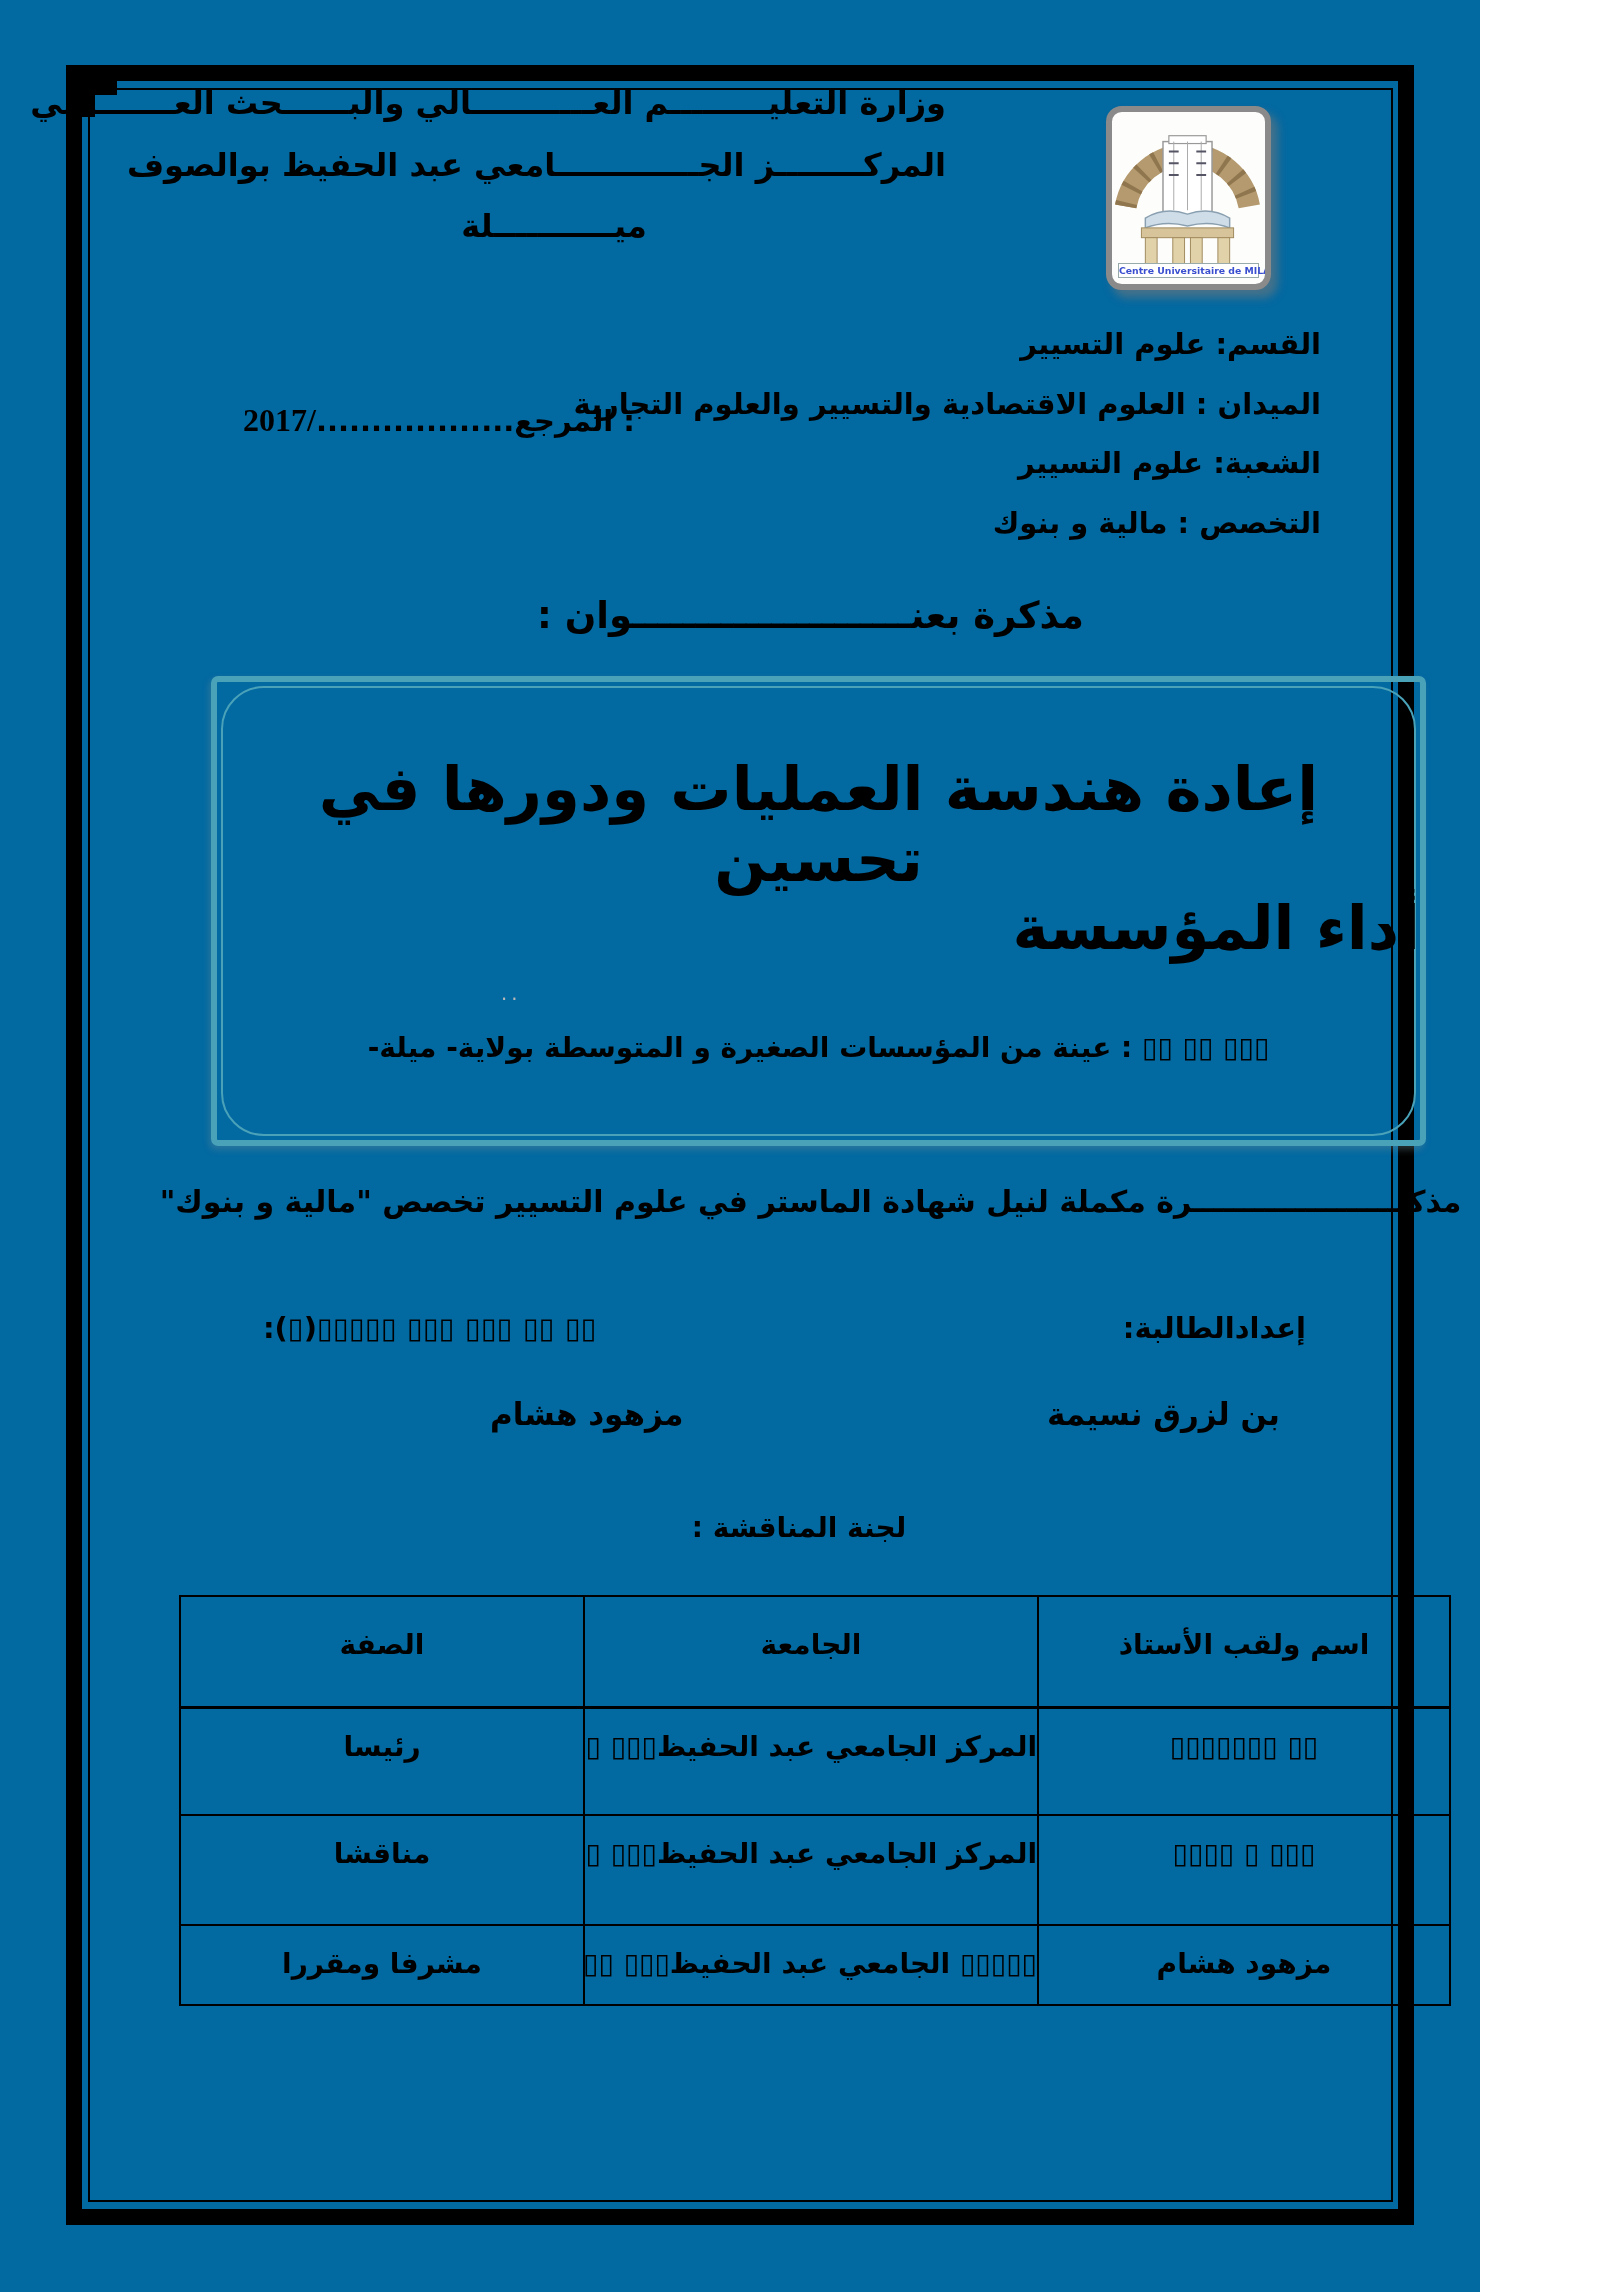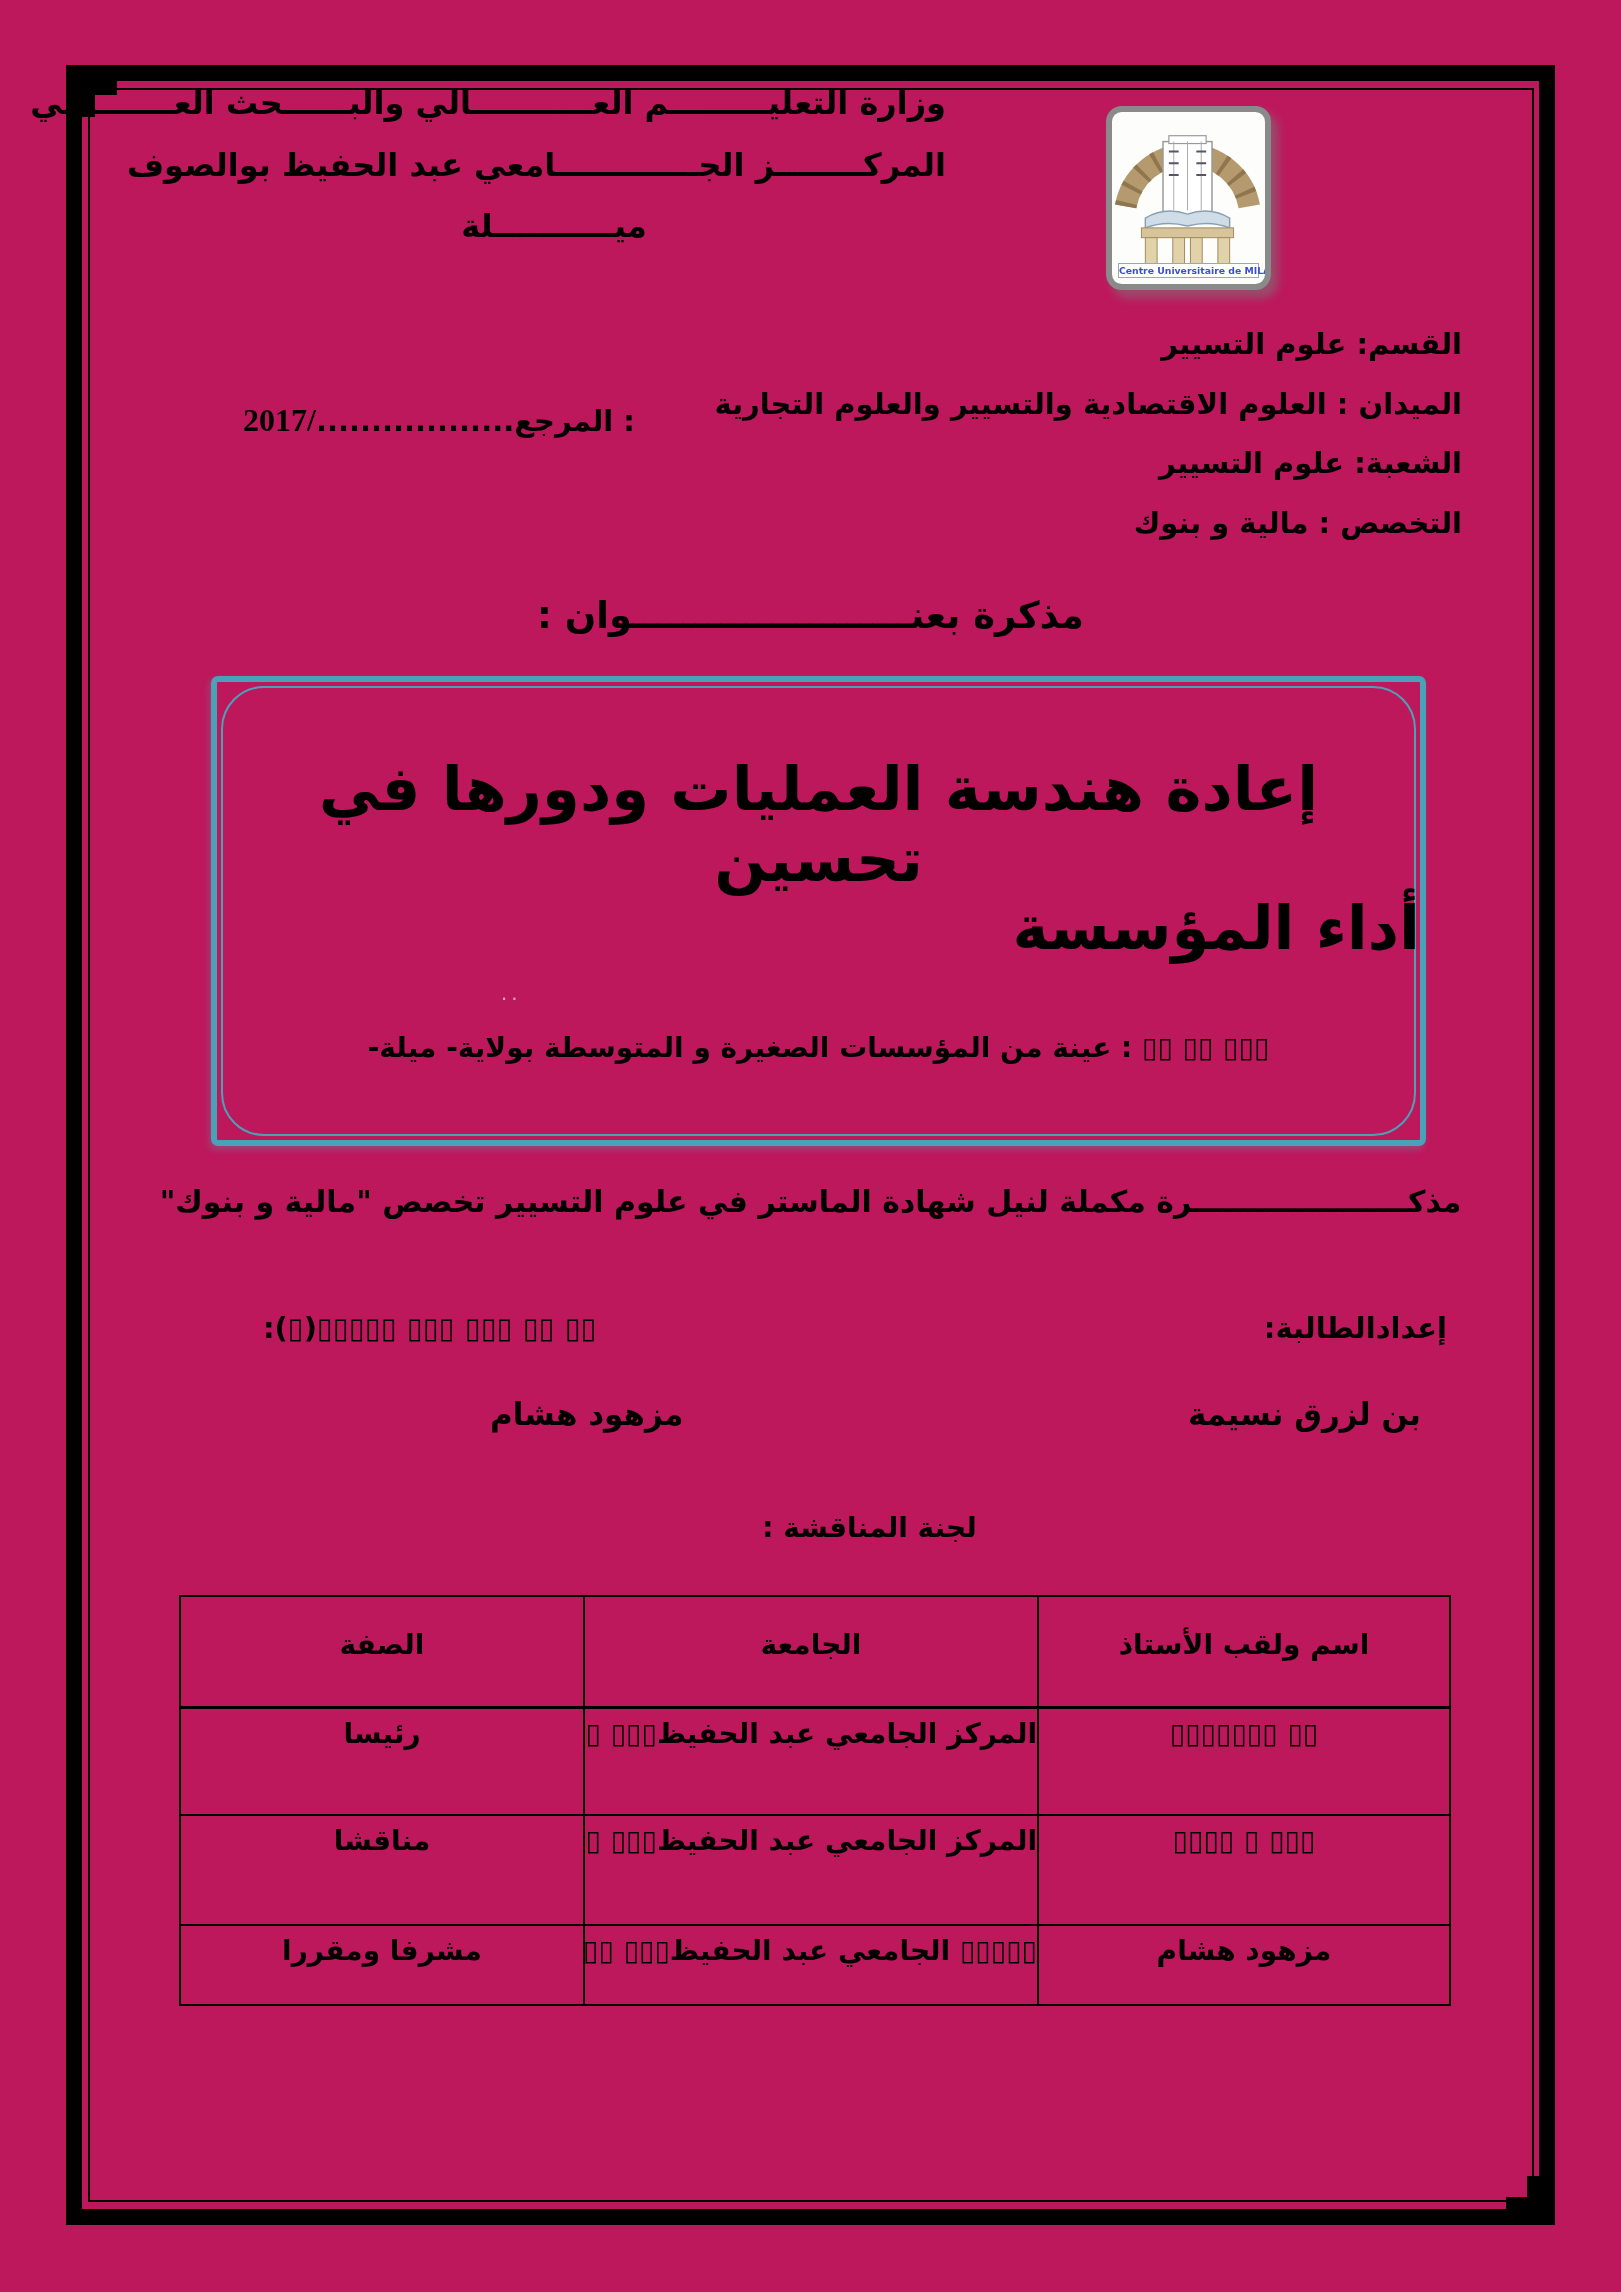--- a/index.html
+++ b/index.html
@@ -1,18 +1,18 @@
 <!DOCTYPE html>
 <html lang="ar"><head>
 <meta charset="utf-8">
 <style>
   * { margin:0; padding:0; box-sizing:border-box; }
   body { background:#ffffff; }
   .page {
-    position:relative; width:1621px; height:2293px; background:#be185d;
+    position:relative; width:1480px; height:2293px; background:#0369a1;
     font-family:"DejaVu Sans", sans-serif; color:#000; overflow:hidden;
   }
   
   .frame-thick { position:absolute; top:65px; left:66px; right:66px; bottom:68px; border:16.7px solid #000; }
   .frame-thin  { position:absolute; top:88px; left:88px; right:87px; bottom:91px; border:2px solid #000; }
   .corner { position:absolute; background:#000; }
   .c-tl-h { left:78px;  top:78px;  width:39px; height:16.7px; }
   .c-tl-v { left:78px;  top:78px;  width:16.7px; height:39px; }
   .c-tl-lh{ left:69px;  top:71px;  width:51px; height:2px; }
   .c-tl-lv{ left:69px;  top:71px;  width:2px;  height:51px; }
@@ -72,21 +72,21 @@
   .committee-heading { position:absolute; left:50%; top:1511px; transform:translateX(-50%) translateX(59px);
                        direction:rtl; font-weight:bold; font-size:28px; }
 
   
   .committee-table { position:absolute; left:179px; top:1595px; width:1269px;
                      border-collapse:collapse; table-layout:fixed; direction:rtl; }
   .committee-table th, .committee-table td {
       border:2px solid #000; text-align:center; font-weight:bold; font-size:28px;
       vertical-align:top; overflow:hidden; white-space:nowrap; }
   .committee-table th { height:111px; padding-top:31px; border-bottom-width:3.9px; }
-  .committee-table td { padding-top:8px; }
+  .committee-table td { padding-top:21px; }
   .row-h1 td { height:108px; }
   .row-h2 td { height:110px; border-top-width:2.9px;}
   .row-h3 td { height:80px;  border-top-width:2.9px;}
 
   .academic-year { position:absolute; left:0; top:2009px; width:1621px; text-align:center;
                    direction:rtl; font-weight:bold; font-size:31px; }
   .academic-year .num { font-family:"Liberation Serif","DejaVu Serif",serif; font-size:35px; }
 </style>
 </head>
 <body>

